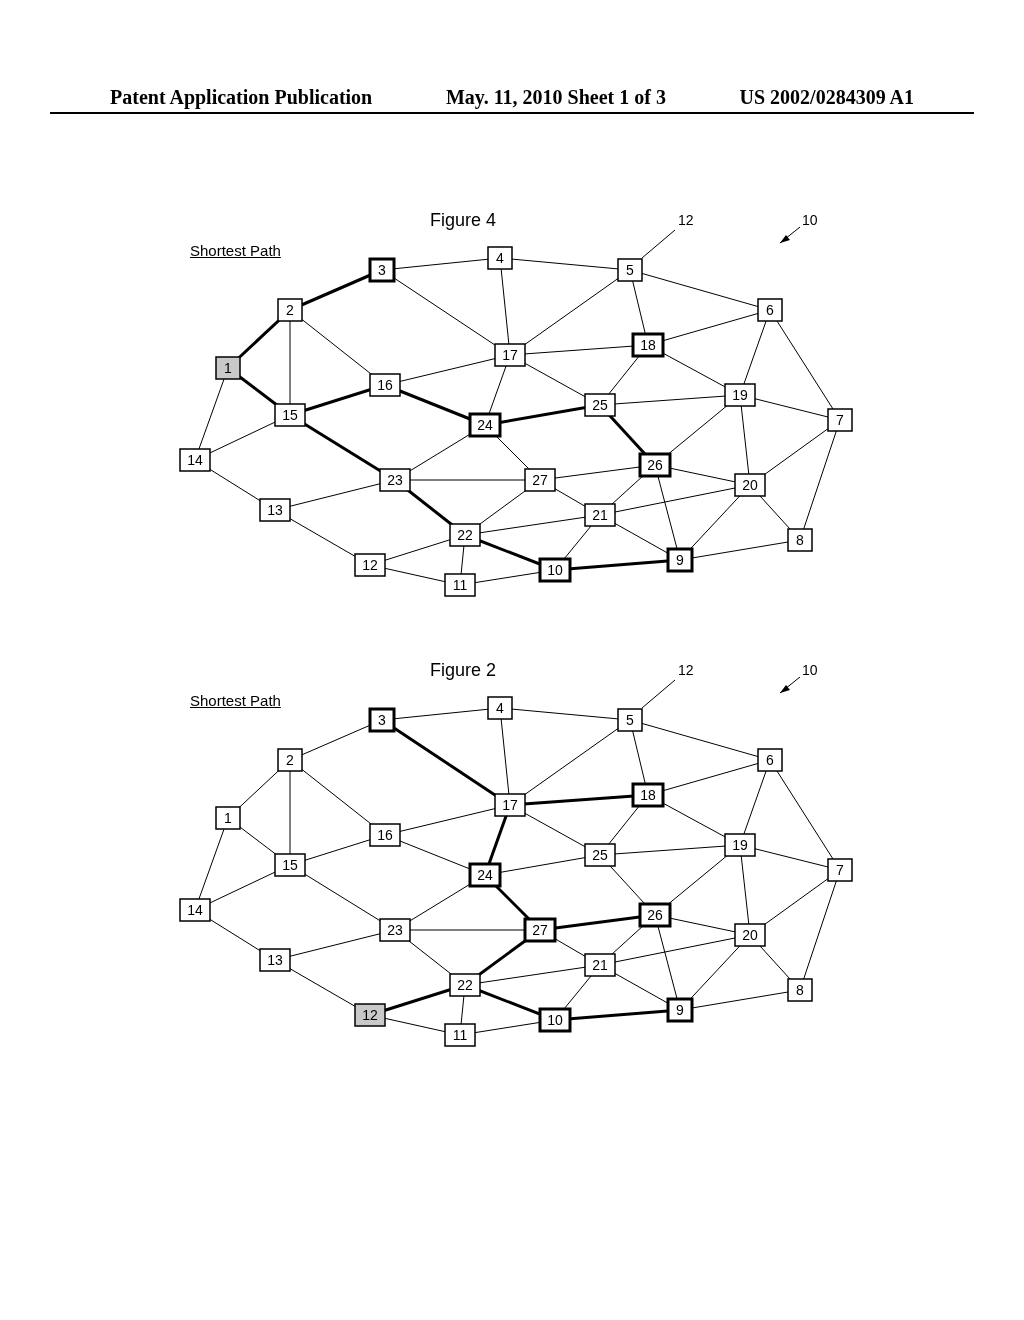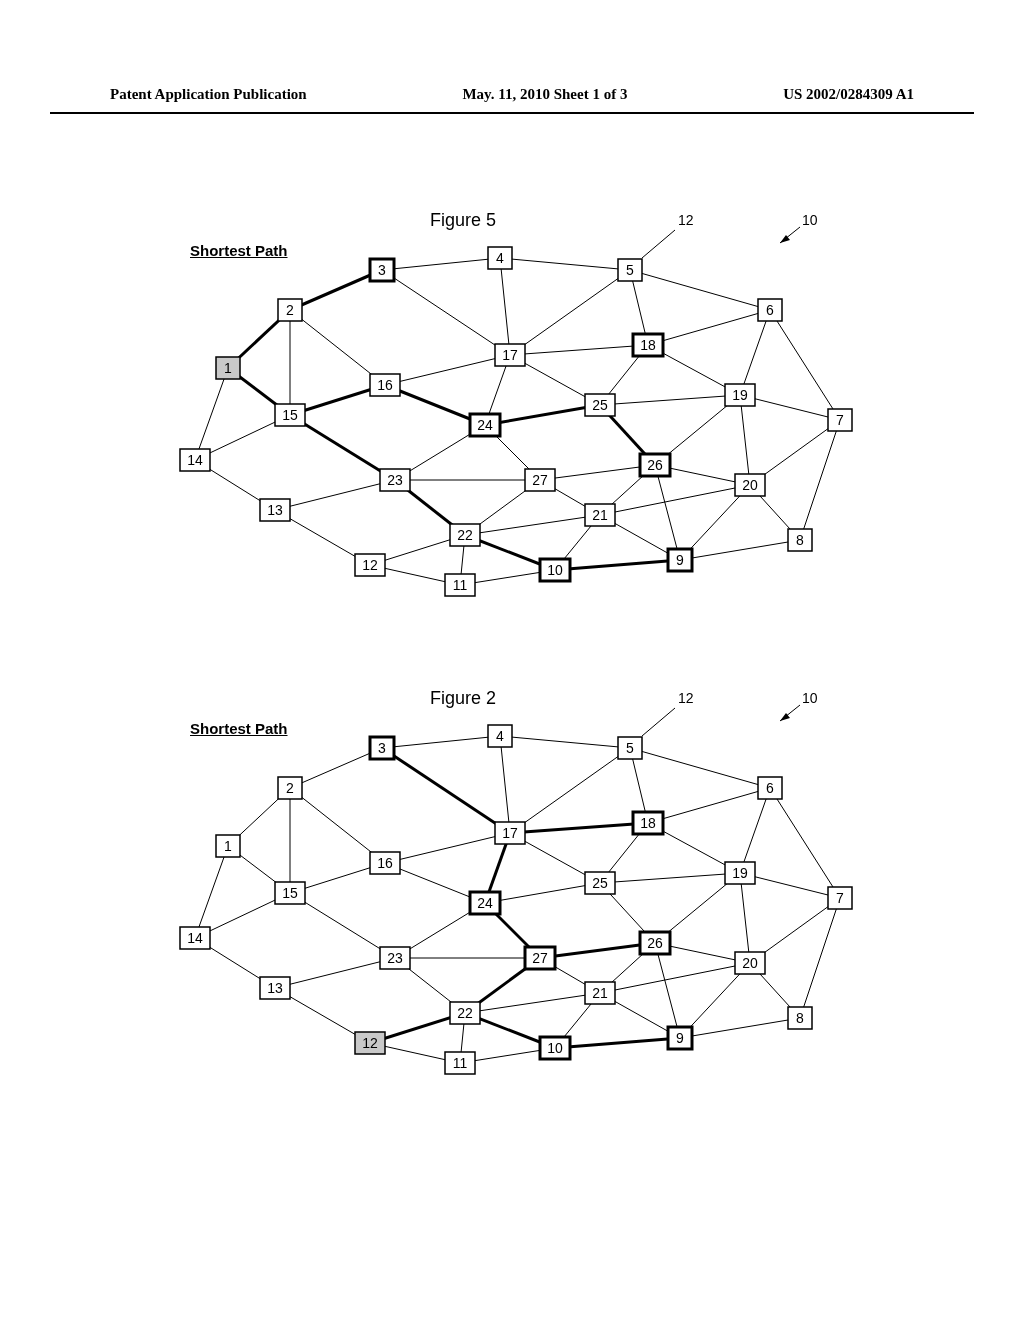--- a/index.html
+++ b/index.html
@@ -14,21 +14,21 @@
   }
   .header {
     position: absolute;
     top: 86px;
     left: 0;
     width: 100%;
     padding: 0 110px;
     box-sizing: border-box;
     display: flex;
     justify-content: space-between;
-    font-size: 15px;
+    font-size: 20px;
     font-weight: bold;
   }
   .hrule {
     position: absolute;
     left: 50px;
     right: 50px;
     top: 112px;
     border-top: 2px solid #000;
   }
   .figpanel {
@@ -37,21 +37,20 @@
   .figtitle {
     position: absolute;
     font-size: 18px;
     font-family: Arial, Helvetica, sans-serif;
   }
   .figlabel {
     position: absolute;
     font-size: 15px;
     font-family: Arial, Helvetica, sans-serif;
     text-decoration: underline;
-    font-weight: bold;
   }
   svg { overflow: visible; }
   .nodebox {
     fill: #fff;
     stroke: #000;
     stroke-width: 1.5;
   }
   .nodebox.bold { stroke-width: 3; }
   .nodebox.shaded { fill: #c9c9c9; }
   .nodetxt {
@@ -67,21 +66,21 @@
 <body>
 
 <div class="header">
   <span>Patent Application Publication</span>
   <span>May. 11, 2010  Sheet 1 of 3</span>
   <span>US 2002/0284309 A1</span>
 </div>
 <div class="hrule"></div>
 
 <div class="figpanel" style="left:100px; top:210px; width:800px; height:400px;">
-  <div class="figtitle" style="left:330px; top:0;">Figure 5</div>
+  <div class="figtitle" style="left:330px; top:0;">Figure 4</div>
   <div class="figlabel" style="left:90px; top:32px;">Shortest Path</div>
   <svg id="svg-fig1" width="800" height="400" style="position:absolute; left:0; top:30px;">
       <g>
         <line x1="542" y1="18" x2="575" y2="-10" class="edge"></line>
         <text x="578" y="-15" class="ref">12</text>
         <path d="M 700 -13 L 680 3" class="edge"></path>
         <path d="M 680 3 l 10 -3 l -4 -5 z" fill="#000"></path>
         <text x="702" y="-15" class="ref">10</text>
       </g>
       <g>
@@ -200,21 +199,21 @@
         <rect x="485" y="154" width="30" height="22" class="nodebox"></rect>
         <text x="500" y="166" class="nodetxt">25</text>
         <rect x="540" y="214" width="30" height="22" class="nodebox bold"></rect>
         <text x="555" y="226" class="nodetxt">26</text>
         <rect x="425" y="229" width="30" height="22" class="nodebox"></rect>
         <text x="440" y="241" class="nodetxt">27</text>
       </g>
     </svg>
 </div>
 
-<div class="figpanel" style="left:100px; top:688px; width:800px; height:400px;">
+<div class="figpanel" style="left:100px; top:660px; width:800px; height:400px;">
   <div class="figtitle" style="left:330px; top:0;">Figure 2</div>
   <div class="figlabel" style="left:90px; top:32px;">Shortest Path</div>
   <svg id="svg-fig2" width="800" height="400" style="position:absolute; left:0; top:30px;">
       <g>
         <line x1="542" y1="18" x2="575" y2="-10" class="edge"></line>
         <text x="578" y="-15" class="ref">12</text>
         <path d="M 700 -13 L 680 3" class="edge"></path>
         <path d="M 680 3 l 10 -3 l -4 -5 z" fill="#000"></path>
         <text x="702" y="-15" class="ref">10</text>
       </g>

